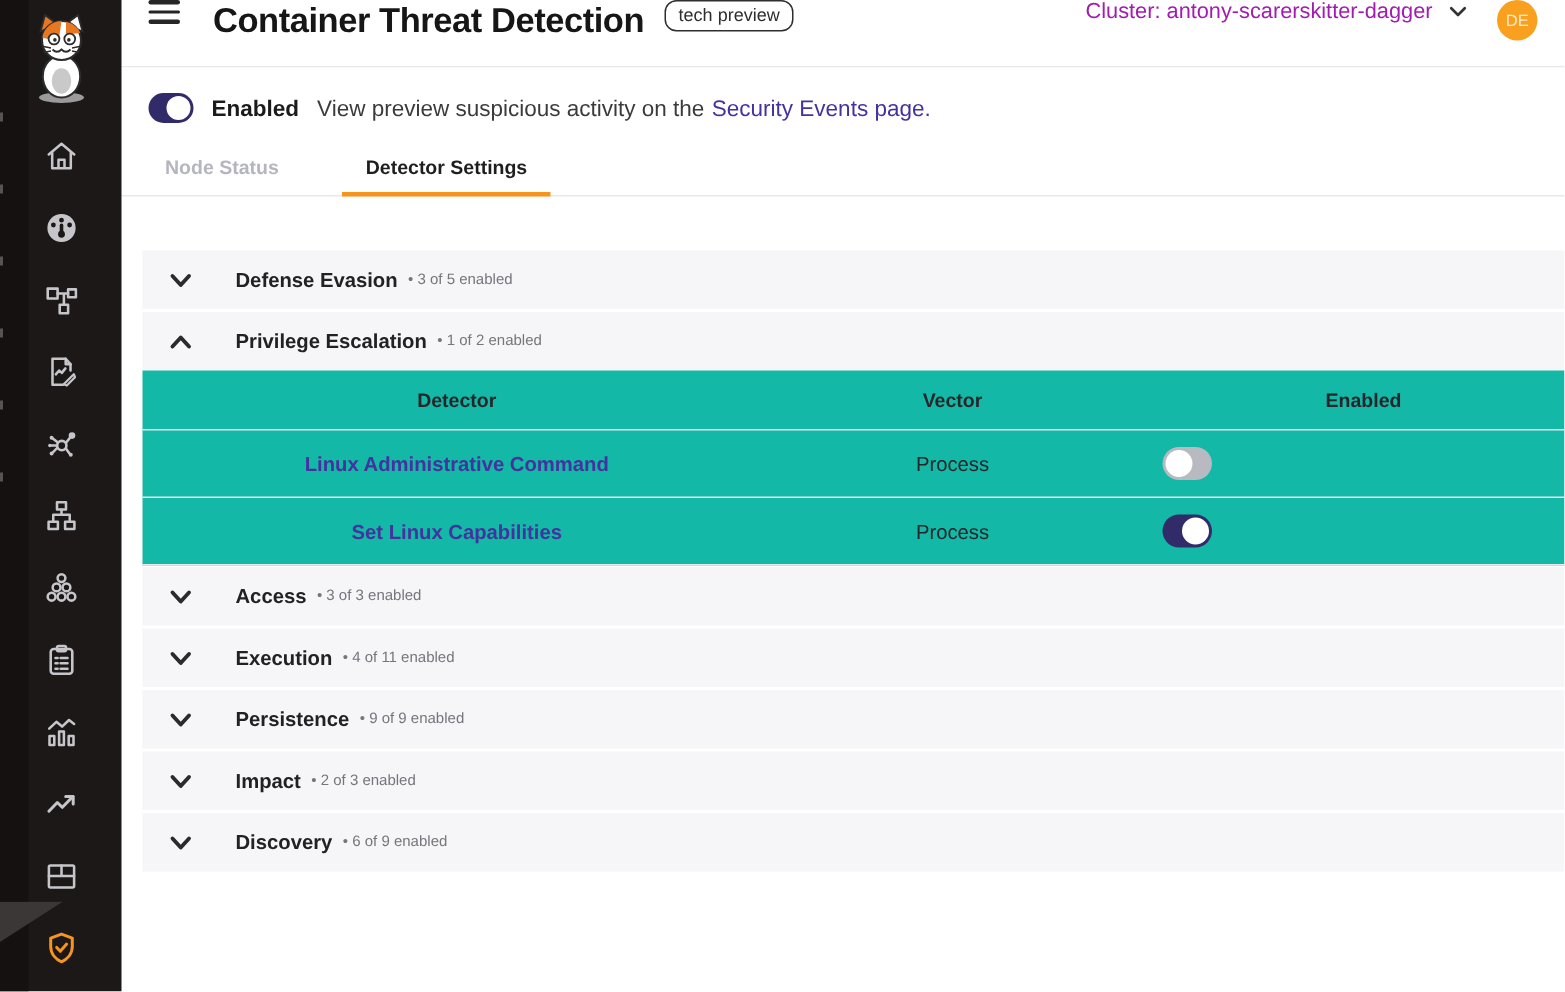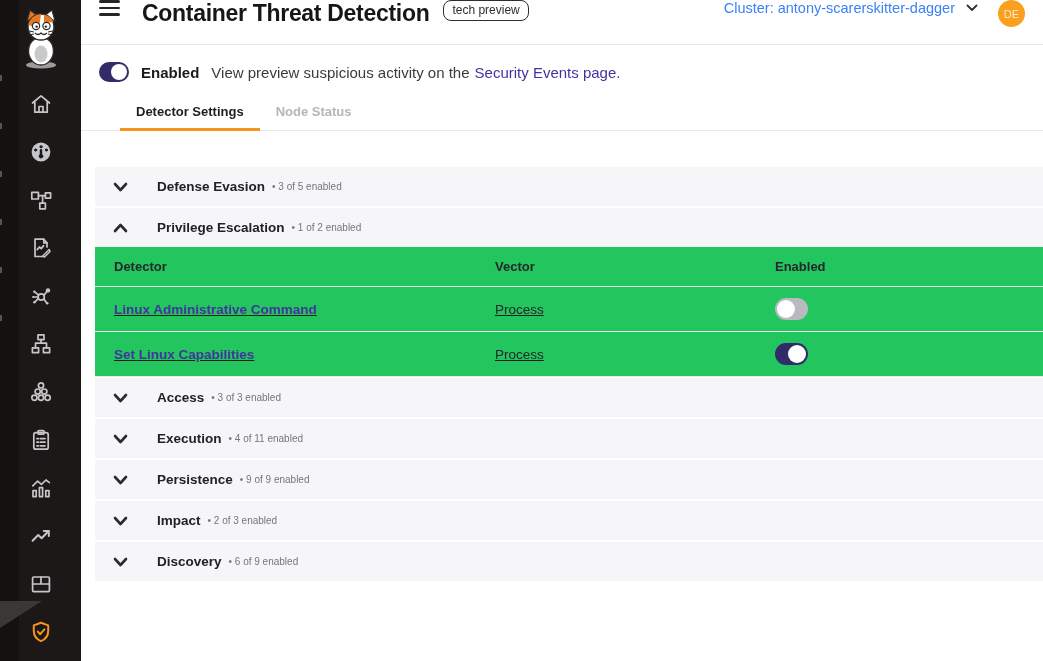--- a/index.html
+++ b/index.html
@@ -50,21 +50,21 @@
     margin-left: 22px; font-size: 23px; font-weight: 800; color: #161616; letter-spacing: -0.3px;
     white-space: nowrap;
   }
   .tech-badge {
     margin-left: 14px; font-size: 12px; color: #2e2e2e;
     border: 1.5px solid #2e2e2e; border-radius: 8px; padding: 2px 8px 3px;
     white-space: nowrap;
   }
   .topbar .spacer { flex: 1; }
   .cluster-select { display: flex; align-items: center; gap: 11px; cursor: pointer; }
-  .cluster-label { font-size: 14.5px; color: #3b82f6; margin-left: 37px; }
+  .cluster-label { font-size: 14.5px; color: #a21caf; margin-left: 37px; }
   .avatar {
     width: 27px; height: 27px; border-radius: 50%; margin-left: 20px;
     display: flex; align-items: center; justify-content: center;
     font-size: 11px; font-weight: 400; color: #ffe9cf; cursor: pointer;
   }
 
   
   .subheader { height: 86px; background: #fff; border-bottom: 1px solid #e8e8ea; position: relative; }
   .toggle-row { display: flex; align-items: center; padding: 17px 0 0 18px; }
   .switch {
@@ -90,29 +90,29 @@
   .acc-row {
     height: 39px; background: #f6f6f8; margin-bottom: 2px;
     display: flex; align-items: center; padding-left: 18px; cursor: pointer;
   }
   .acc-chevron { width: 15px; height: 10px; flex: none; display: flex; align-items: center; }
   .acc-chevron svg { stroke: #2b2b2b; stroke-width: 2.6; fill: none; stroke-linecap: round; stroke-linejoin: round; }
   .acc-label { margin-left: 29px; font-size: 13.5px; font-weight: 700; color: #222226; }
   .acc-count { margin-left: 7px; font-size: 10px; color: #75757d; }
 
   
-  .det-table { background: #22c55e; margin-bottom: 1px; }
+  .det-table { background: #14b8a6; margin-bottom: 1px; text-align: center; }
   .t-head {
     display: flex; align-items: center; height: 40px;
     border-bottom: 1px solid #e9e9ec; padding-left: 19px;
     font-size: 13px; font-weight: 700; color: #26262b;
   }
   .t-row {
     display: flex; align-items: center; height: 45px;
-    border-bottom: 1px solid #e9e9ec; padding-left: 19px; font-size: 13.5px; text-decoration: underline;
+    border-bottom: 1px solid #e9e9ec; padding-left: 19px; font-size: 13.5px;
   }
   .c1 { width: 381px; flex: none; }
   .c2 { width: 280px; flex: none; }
   .c3 { flex: 1; }
   .det-link { color: #43339e; font-weight: 600; cursor: pointer; text-decoration: none; }
   .vector-text { color: #26262b; }
 </style>
 </head>
 <body>
 
@@ -269,22 +269,22 @@
   <div class="subheader">
     <div class="toggle-row">
       <div class="switch sm on" style="background:#322b69">
           <span class="knob"></span>
         </div>
       <span class="enabled-label">Enabled</span>
       <span class="enabled-desc">View preview suspicious activity on the</span>
       <a class="events-link">Security Events page.</a>
     </div>
     <div class="tabs">
+      <div class="tab">Node Status</div>
       <div class="tab active">Detector Settings</div>
-      <div class="tab">Node Status</div>
     </div>
   </div>
 
   <div class="content">
 
     <div class="acc-row">
       <span class="acc-chevron">
           <svg width="15" height="10" viewBox="0 0 15 10">
             <path d="M2 2 L7.5 8 L13 2"></path>
           </svg>

